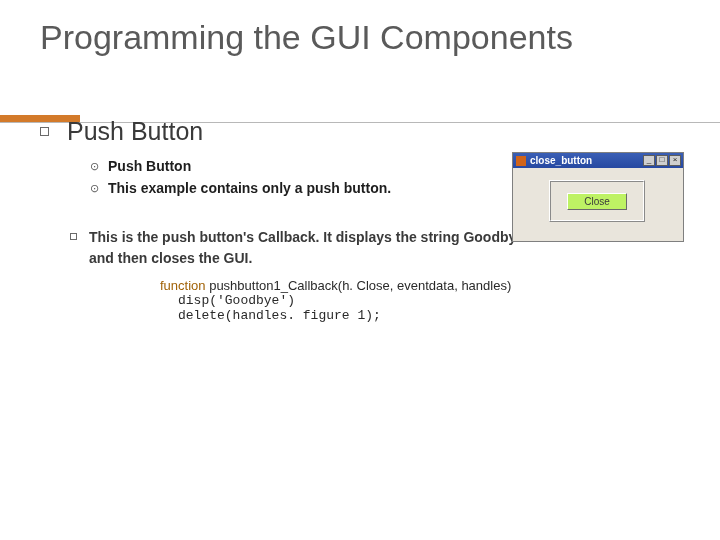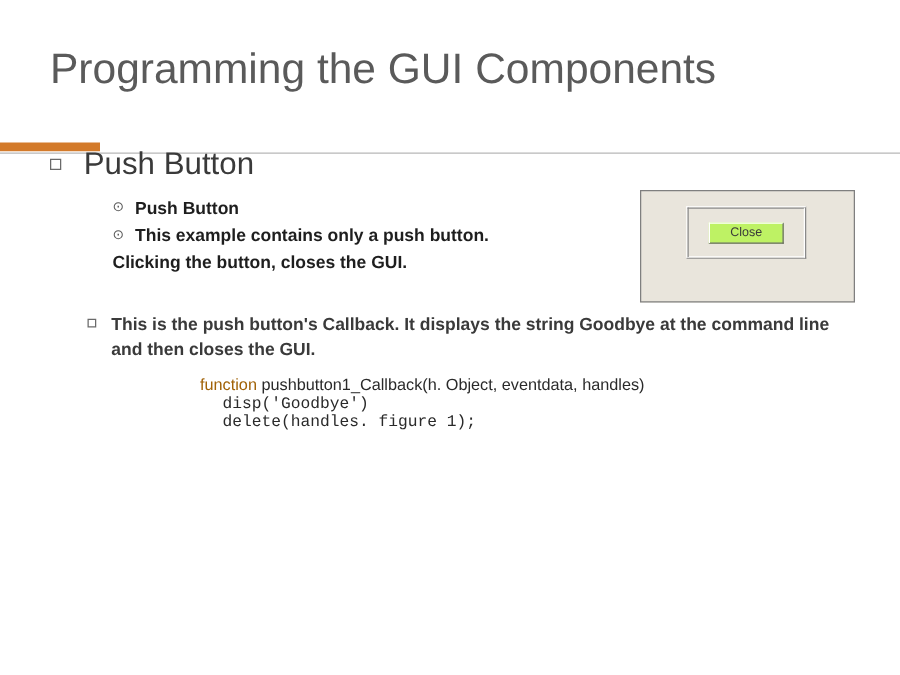--- a/index.html
+++ b/index.html
@@ -8,21 +8,21 @@
     height: 540px;
     background: #fff;
     font-family: Arial, Helvetica, sans-serif;
     color: #3a3a3a;
     overflow: hidden;
   }
   .slide {
     position: relative;
     width: 100%;
     height: 100%;
-    padding: 36px 40px 0 40px;
+    padding: 18px 40px 0 40px;
     border-radius: 18px;
   }
   .title {
     font-size: 34px;
     color: #5a5a5a;
     line-height: 1.15;
     margin-bottom: 8px;
   }
   .rule-wrap {
     position: absolute;
@@ -206,39 +206,46 @@
 
     <div class="block2">
       <div class="lvl2">
         <div class="dot">⊙</div>
         <div class="txt">Push Button</div>
       </div>
       <div class="lvl2">
         <div class="dot">⊙</div>
         <div class="txt">This example contains only a push button.</div>
       </div>
-      <div class="nobullet">Clicking the button, closes the GUI.</div>
     </div>
 
     <div class="cb-block">
       <div class="cb-item">
         <div class="bullet-box-sm"></div>
         <div>This is the push button's Callback. It displays the string Goodbye at the command line and then closes the GUI.</div>
       </div>
       <div class="code">
         <div>
-          <span class="kw">function</span><span> pushbutton1_Callback(h. Object, eventdata, handles)</span>
+          <span class="kw">function</span><span> pushbutton1_Callback(h. Close, eventdata, handles)</span>
         </div>
         <div>disp('Goodbye')</div>
         <div>delete(handles. figure 1);</div>
       </div>
     </div>
   </div>
 
   <div class="figwin">
+    <div class="fig-titlebar">
+      <div class="matlab-icon"></div>
+      <div class="ttl">close_button</div>
+      <div class="spacer"></div>
+      <div class="winbtn">_</div>
+      <div class="winbtn">□</div>
+      <div class="winbtn">×</div>
+    </div>
     <div class="fig-body">
       <div class="panel">
         <div class="inner">
           <div class="close-btn">Close</div>
         </div>
       </div>
     </div>
   </div>
 </div>
 

